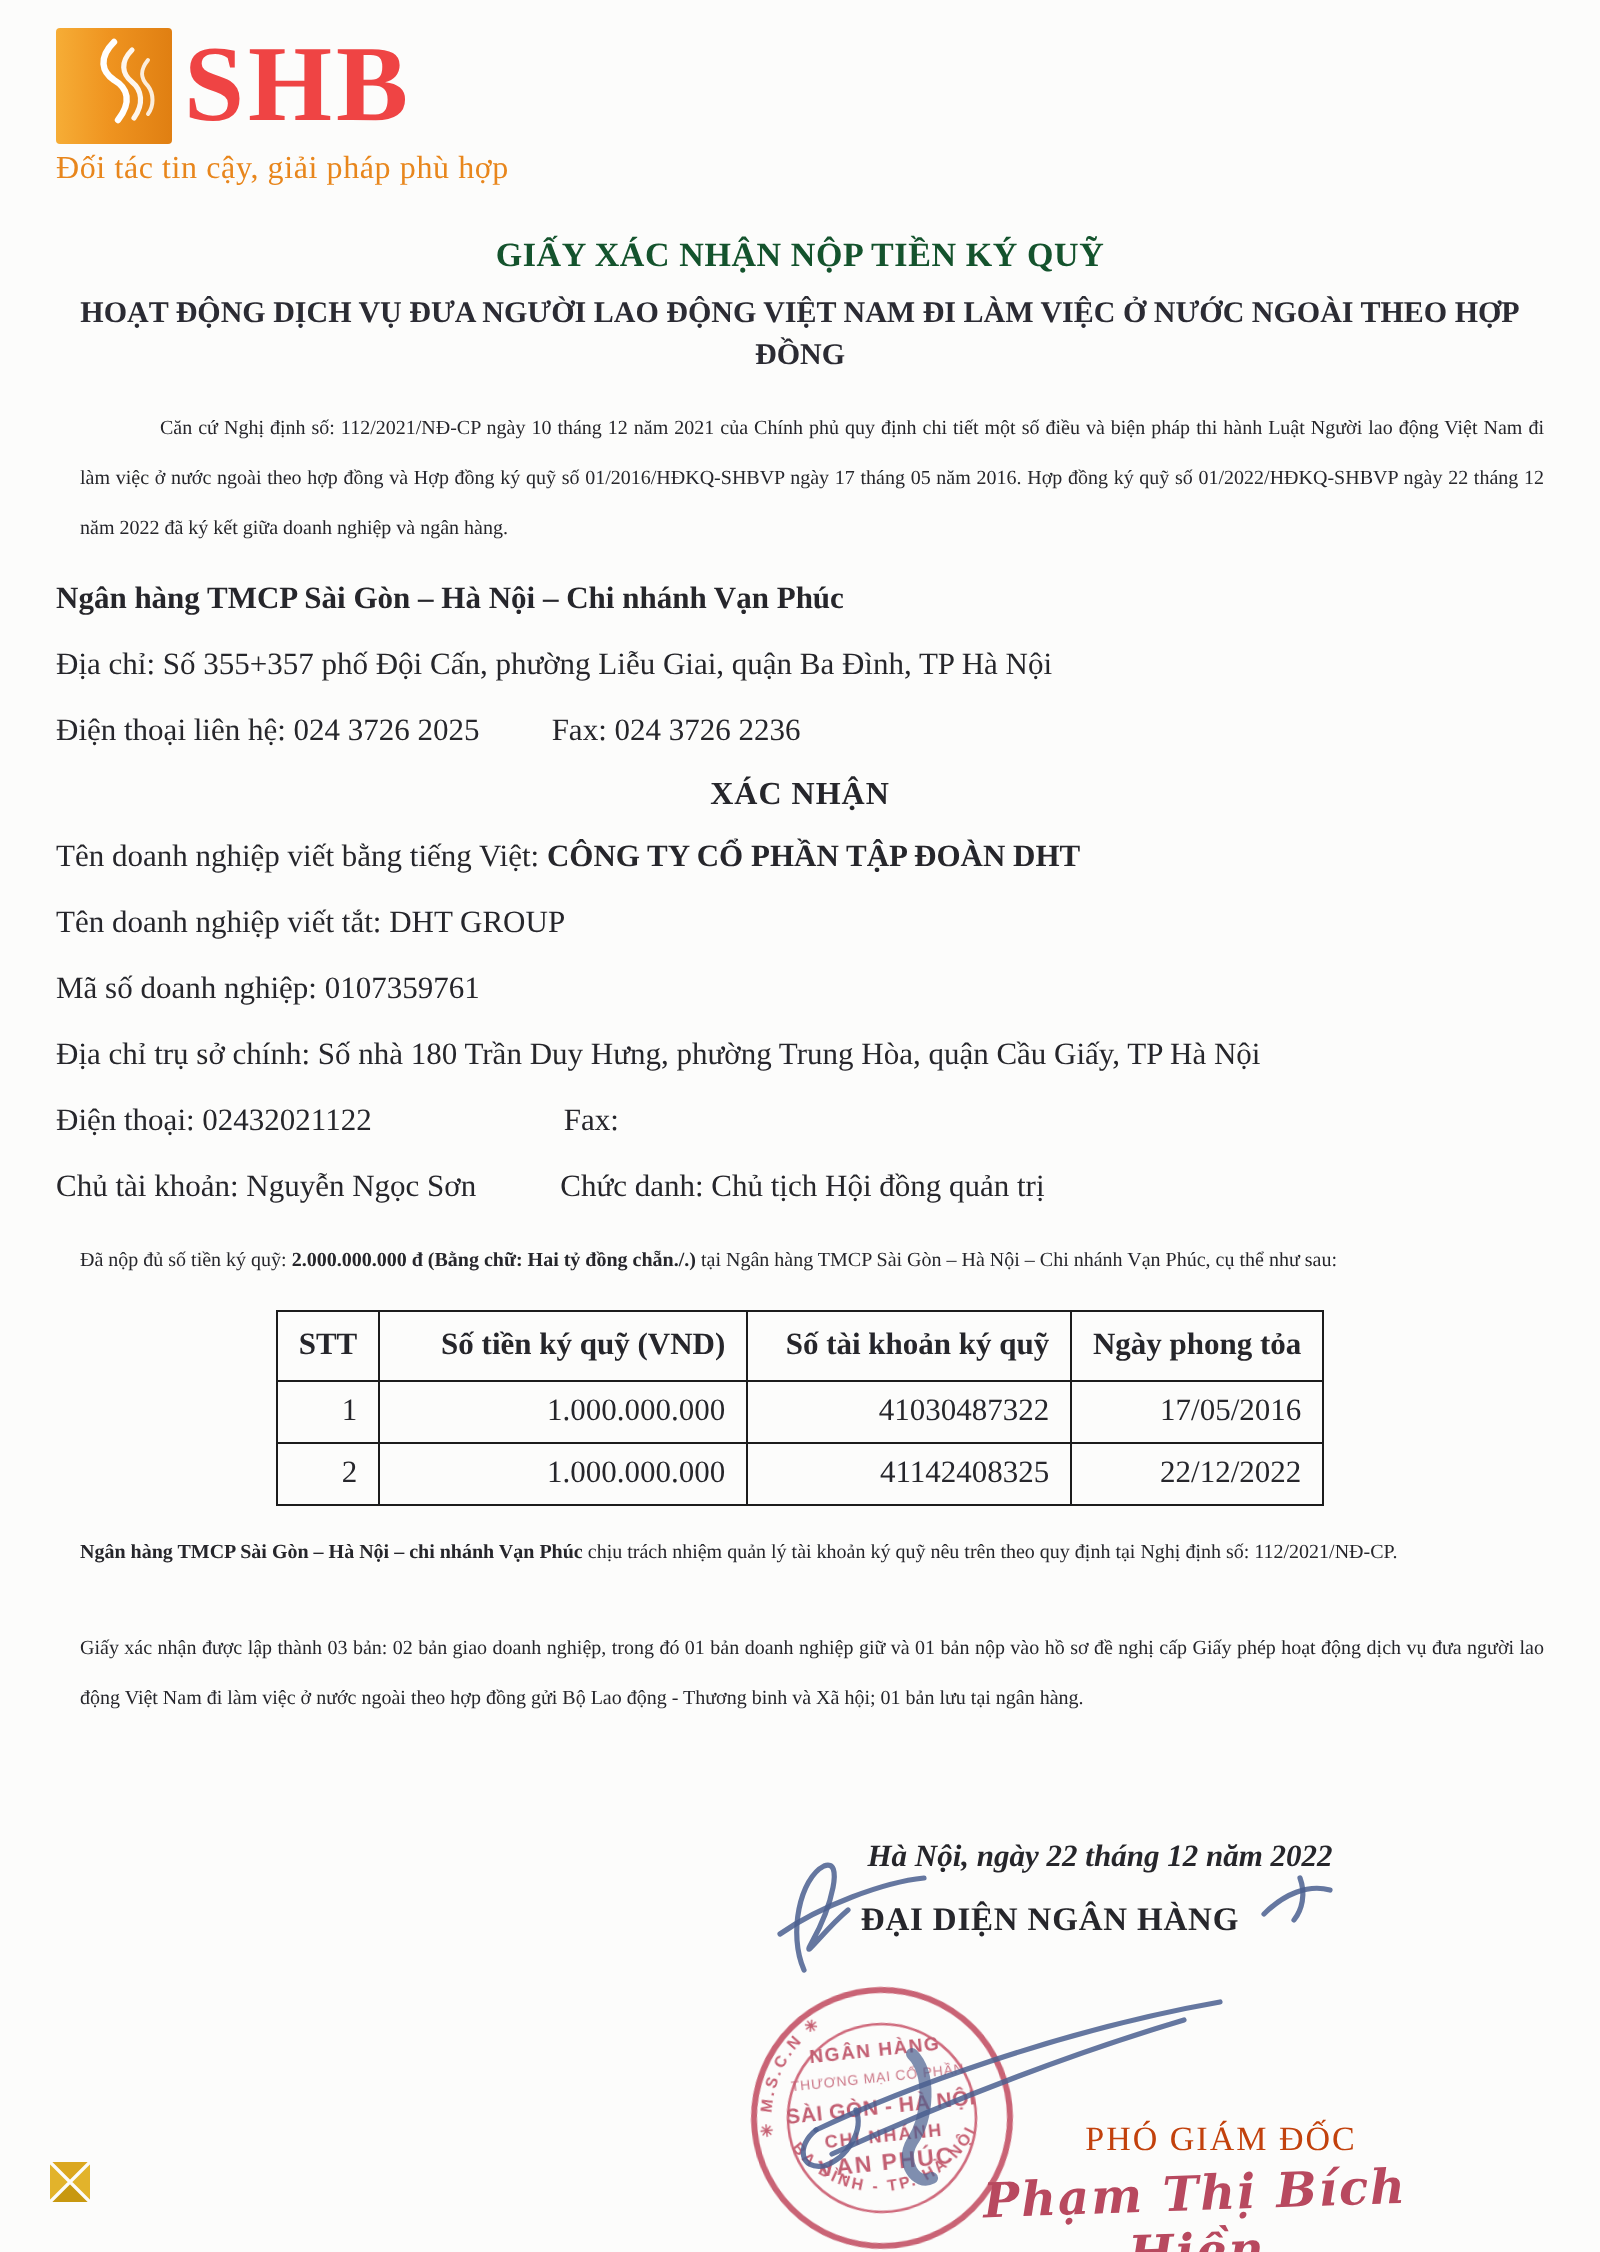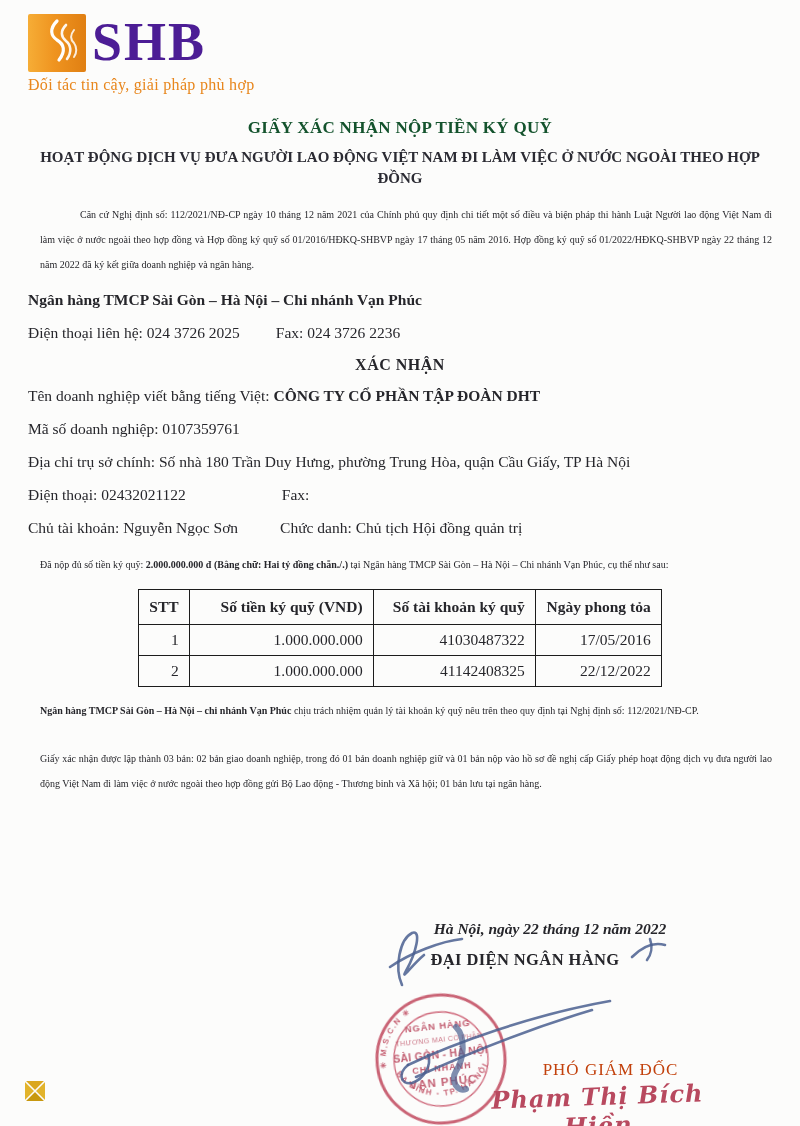--- a/index.html
+++ b/index.html
@@ -7,21 +7,21 @@
   .page {
     position:relative; width:800px; height:1126px; margin:0 auto;
     background:#fcfcfb; overflow:hidden;
     font-family:"Liberation Serif", serif; color:#26262b;
   }
   
   .logo-block { position:absolute; left:28px; top:14px; }
   .logo-row { display:flex; align-items:flex-start; }
   .logo-mark { width:58px; height:58px; display:block; }
   .brand-text {
-    font-size:54px; font-weight:bold; color:#4c1d95; line-height:56px;
+    font-size:54px; font-weight:bold; color:#ef4444; line-height:56px;
     letter-spacing:2px; margin-left:6px; font-family:"Liberation Serif", serif;
   }
   .tagline { font-size:16px; color:#e8861c; margin-top:4px; letter-spacing:.3px;
     font-family:Liberation Serif, serif; }
   .motto-block { position:absolute; left:292px; top:22px; width:400px; text-align:center; }
   .motto-l1 { font-size:15px; font-weight:bold; letter-spacing:.2px; }
   .motto-l2 { font-size:15px; font-weight:bold; margin-top:6px; }
   .motto-divider { font-size:11px; letter-spacing:0; line-height:10px; margin-top:2px; color:#26262b; }
   
   .doc-title { text-align:center; margin-top:118px; font-size:17px; font-weight:bold; letter-spacing:.3px; color:#14532d; }
@@ -103,25 +103,27 @@
 
 
   <div class="doc-title">GIẤY XÁC NHẬN NỘP TIỀN KÝ QUỸ</div>
   <div class="doc-subtitle">HOẠT ĐỘNG DỊCH VỤ ĐƯA NGƯỜI LAO ĐỘNG VIỆT NAM ĐI LÀM VIỆC Ở NƯỚC NGOÀI THEO HỢP ĐỒNG</div>
 
   <div class="body-wrap">
 
     <p class="para indent legal">Căn cứ Nghị định số: 112/2021/NĐ-CP ngày 10 tháng 12 năm 2021 của Chính phủ quy định chi tiết một số điều và biện pháp thi hành Luật Người lao động Việt Nam đi làm việc ở nước ngoài theo hợp đồng và Hợp đồng ký quỹ số 01/2016/HĐKQ-SHBVP ngày 17 tháng 05 năm 2016. Hợp đồng ký quỹ số 01/2022/HĐKQ-SHBVP ngày 22 tháng 12 năm 2022 đã ký kết giữa doanh nghiệp và ngân hàng.</p>
 
     <div class="line first bold">Ngân hàng TMCP Sài Gòn – Hà Nội – Chi nhánh Vạn Phúc</div>
+    <div class="line gap">Địa chỉ: Số 355+357 phố Đội Cấn, phường Liễu Giai, quận Ba Đình, TP Hà Nội</div>
     <div class="line gap"><span>Điện thoại liên hệ: 024 3726 2025</span><span class="fax-off">Fax: 024 3726 2236</span></div>
 
     <div class="confirm-heading">XÁC NHẬN</div>
 
     <div class="line gap"><span>Tên doanh nghiệp viết bằng tiếng Việt:</span> <span class="bold">CÔNG TY CỔ PHẦN TẬP ĐOÀN DHT</span></div>
+    <div class="line gap">Tên doanh nghiệp viết tắt: DHT GROUP</div>
     <div class="line gap">Mã số doanh nghiệp: 0107359761</div>
     <div class="line gap">Địa chỉ trụ sở chính:  Số nhà 180 Trần Duy Hưng, phường Trung Hòa, quận Cầu Giấy, TP Hà Nội</div>
     <div class="line gap"><span>Điện thoại: 02432021122</span><span class="fax-off2">Fax:</span></div>
     <div class="line gap"><span>Chủ tài khoản: Nguyễn Ngọc Sơn</span><span class="title-off">Chức danh: Chủ tịch Hội đồng quản trị</span></div>
 
     <p class="para deposit"><span>Đã nộp đủ số tiền ký quỹ:</span> <span class="bold">2.000.000.000 đ</span> <span class="bold">(Bằng chữ:</span> <span class="bold">Hai tỷ đồng chẵn./.)</span> <span>tại Ngân hàng TMCP Sài Gòn – Hà Nội – Chi nhánh Vạn Phúc, cụ thể như sau:</span></p>
 
     <table class="deposit-table">
       <thead>
         <tr>

